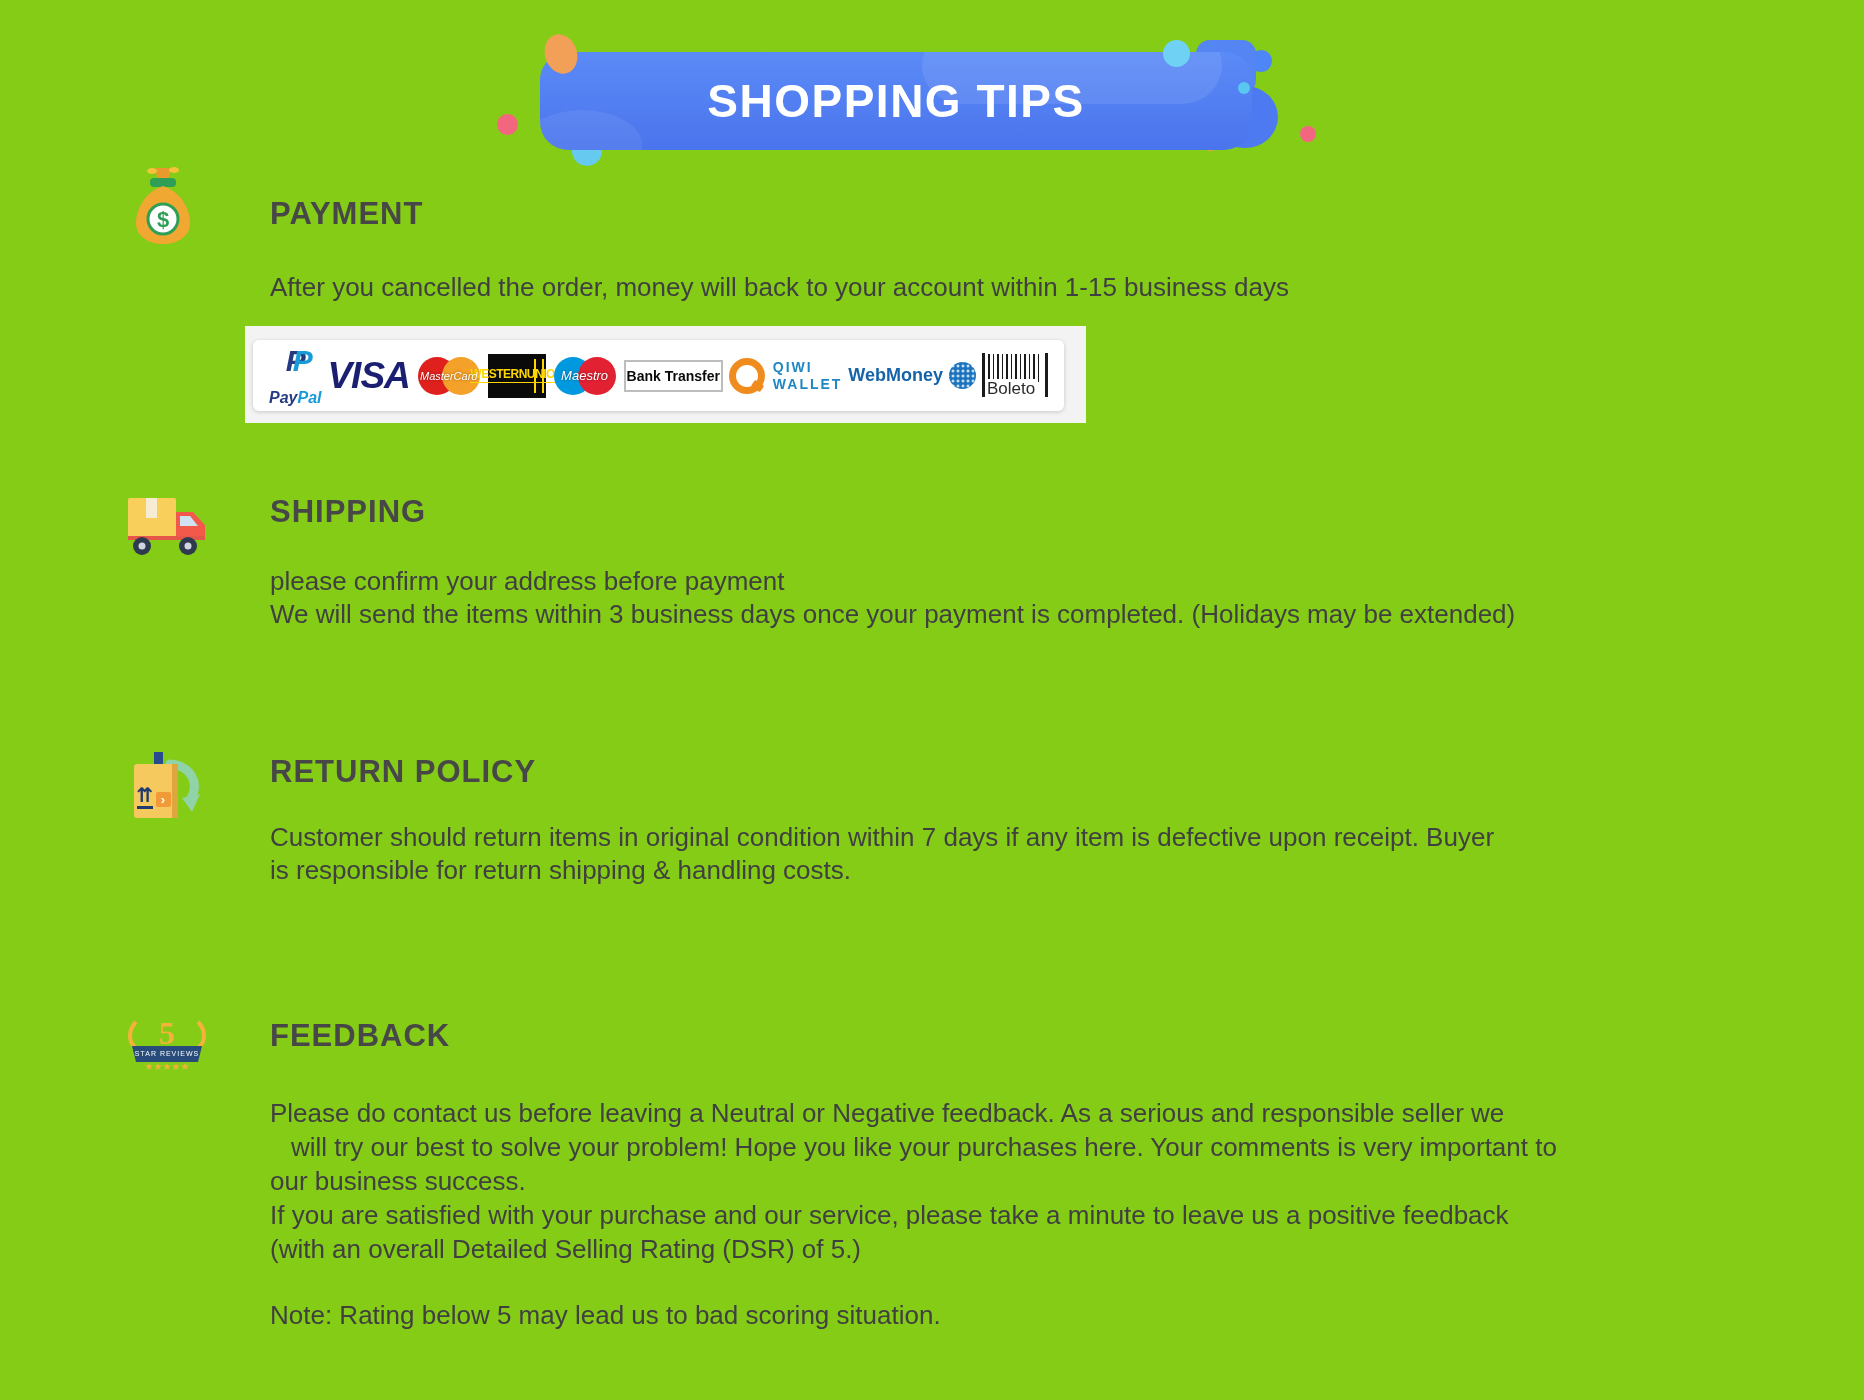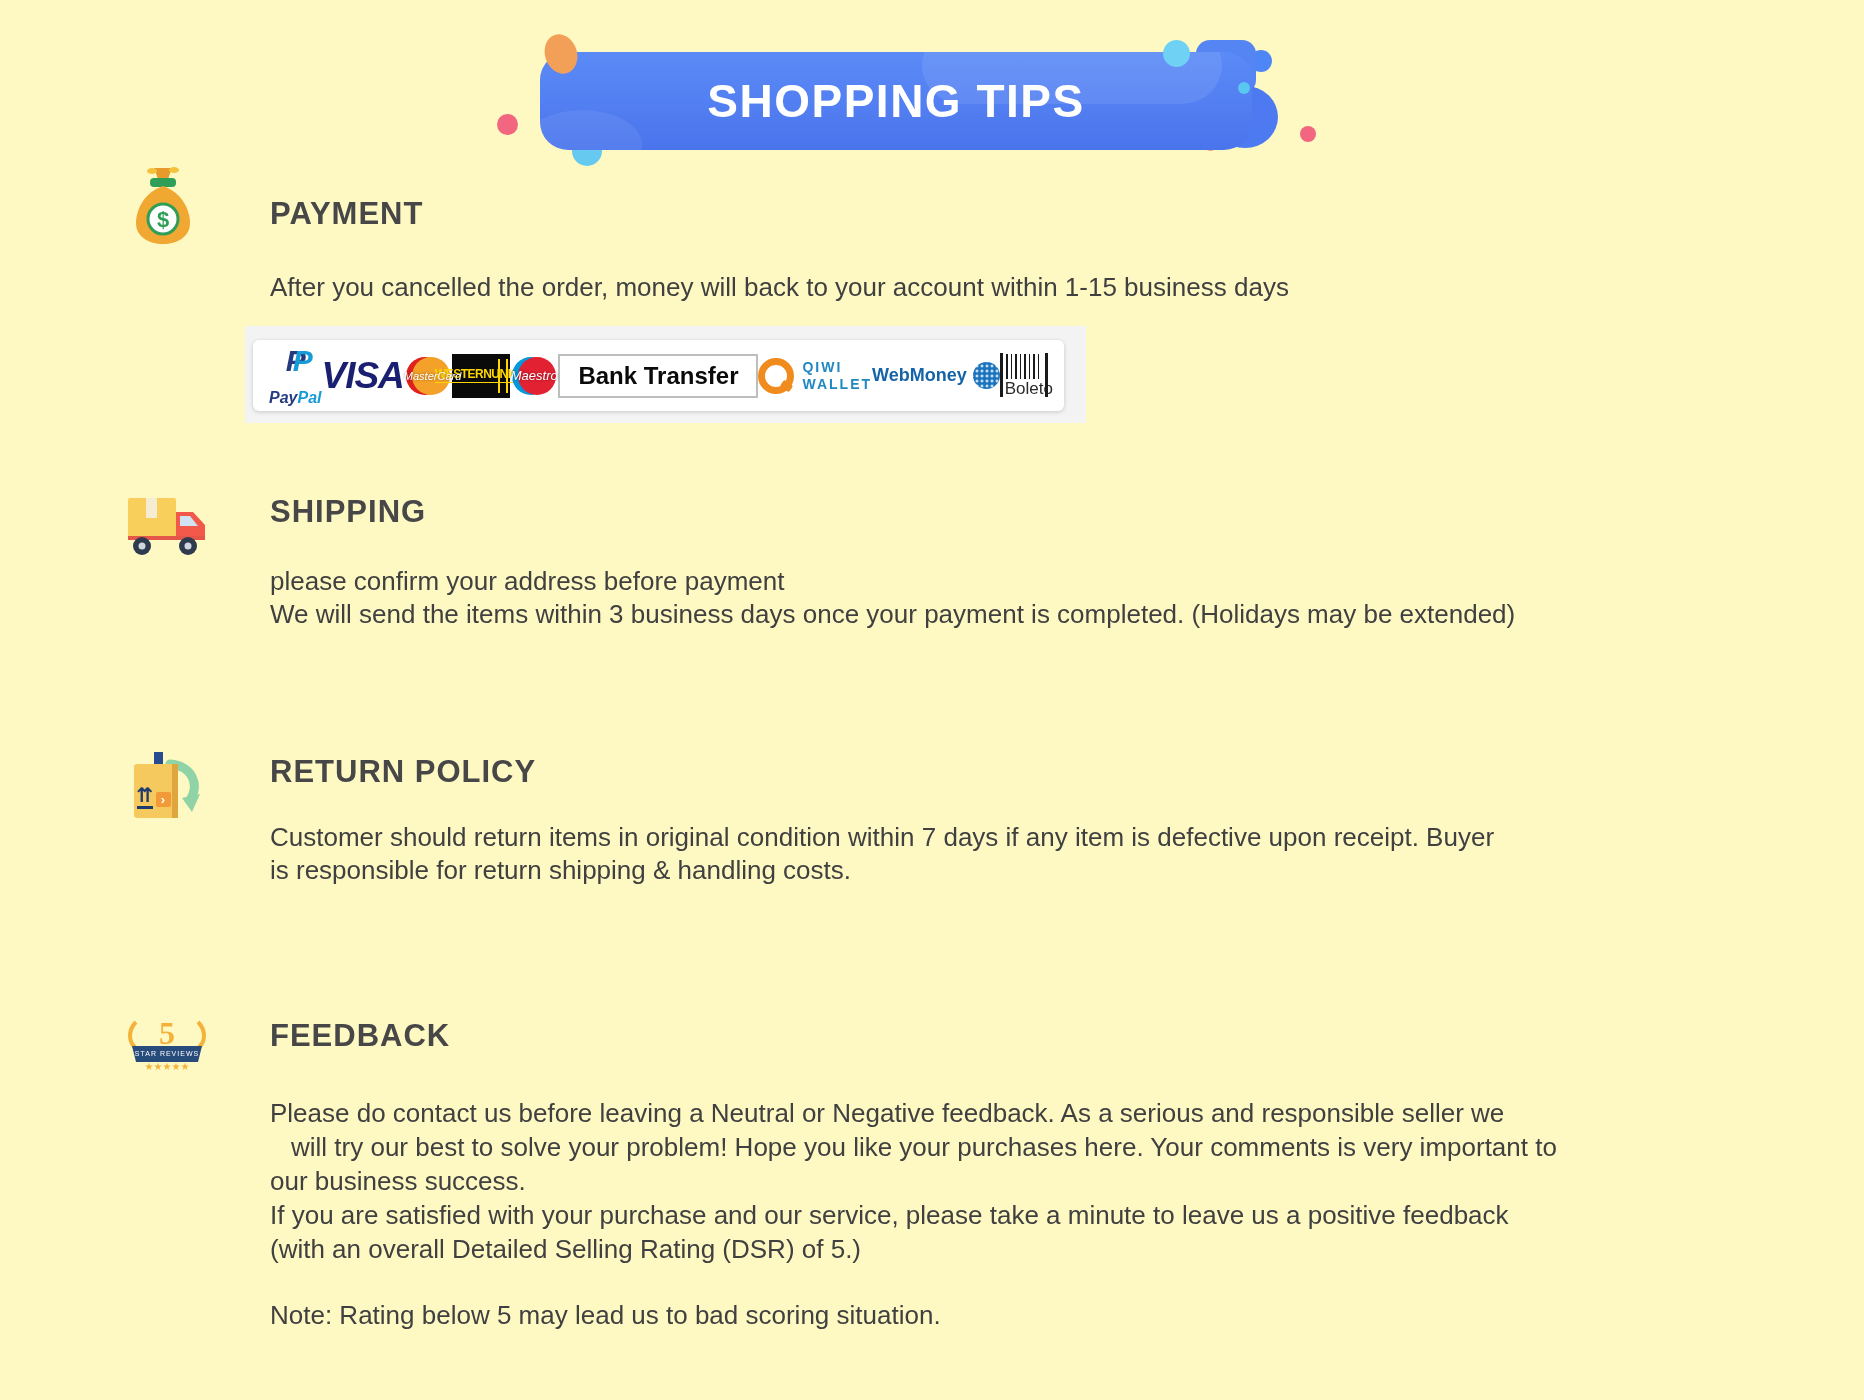--- a/index.html
+++ b/index.html
@@ -1,18 +1,18 @@
 <!DOCTYPE html>
 <html><head>
 <meta charset="utf-8">
 <style>
   * { margin:0; padding:0; box-sizing:border-box; }
   html,body { background:#000; }
   .page {
-    position:relative; width:1864px; height:1400px; background:#fef9c3;
+    position:relative; width:1864px; height:1400px; background:#84cc16;
     overflow:hidden; font-family:"Liberation Sans", sans-serif;
   }
   
   .banner {
     position:absolute; left:540px; top:52px; width:712px; height:98px;
     border-radius:28px; background:linear-gradient(180deg,#5b8bf7 0%,#4a74ec 100%);
     display:flex; align-items:center; justify-content:center; z-index:2; overflow:hidden;
   }
   .banner::before {
     content:""; position:absolute; right:30px; top:-26px; width:300px; height:78px;
@@ -68,21 +68,21 @@
   .wu {
     position:relative; width:58px; height:44px; background:#0a0a0a; color:#ffd600;
     display:flex; flex-direction:row; align-items:center; justify-content:center;
     font-weight:800; font-size:12px; line-height:1.15; letter-spacing:-0.5px;
   }
   .wu span { border-bottom:1px solid #ffd600; }
   .wu::after {
     content:""; position:absolute; right:2px; top:5px; bottom:5px; width:6px;
     border-left:2px solid #ffd600; border-right:2px solid #ffd600;
   }
-  .bank { border:2px solid #bdbdbd; background:#fff; padding:6px 18px; font-size:24px; font-weight:700; color:#0a0a0a; white-space:nowrap; }
+  .bank { border:2px solid #bdbdbd; background:#fff; padding:6px 1px; font-size:14px; font-weight:700; color:#0a0a0a; white-space:nowrap; }
   .qiwi { display:flex; align-items:center; gap:8px; }
   .qiwi-q { position:relative; width:36px; height:36px; border:7px solid #f08c1e; border-radius:50%; }
   .qiwi-q::after {
     content:""; position:absolute; width:11px; height:8px; background:#f08c1e;
     right:-5px; bottom:-3px; border-radius:2px; transform:rotate(35deg);
   }
   .qiwi-text { color:#1f87c2; font-weight:700; font-size:14px; letter-spacing:2px; line-height:1.2; }
   .webmoney { display:flex; align-items:center; gap:6px; }
   .wm-text { color:#1563a8; font-weight:700; font-size:18px; }
   .wm-globe {

